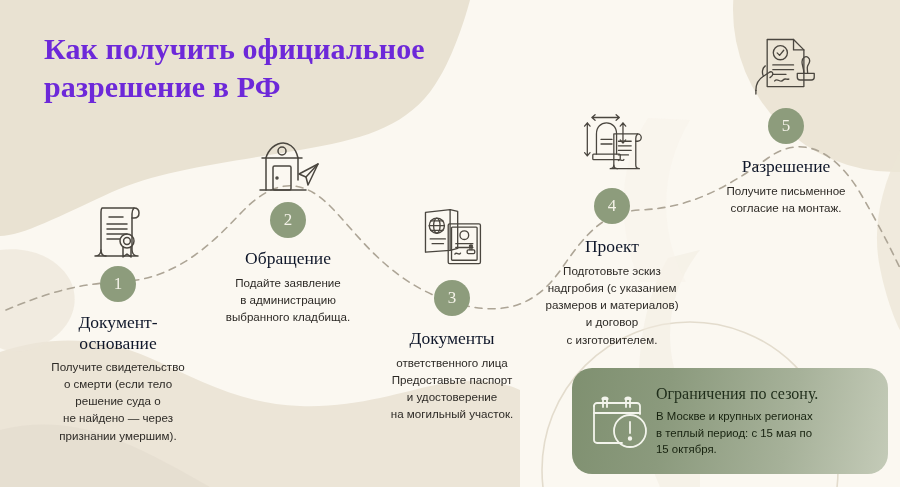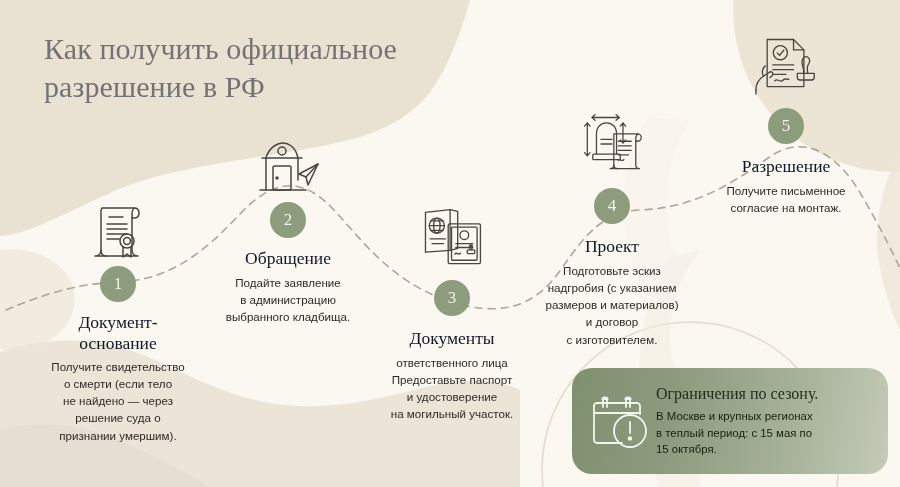--- a/index.html
+++ b/index.html
@@ -13,21 +13,21 @@
   #stage { position:absolute; inset:0; width:900px; height:487px; overflow:hidden; }
 
   
   .bg-layer { position:absolute; inset:0; width:900px; height:487px; }
 
   
   .title {
     position:absolute; left:44px; top:30px;
     font-family:"Liberation Serif", serif;
     font-size:30px; line-height:1.28;
-    color:#737373; font-weight:400;
+    color:#6d28d9; font-weight:700;
     letter-spacing:.1px;
     z-index:6;
   }
   .title span { display:block; }
 
   
   .path-svg { position:absolute; left:0; top:0; z-index:2; }
 
   
   .step { position:absolute; z-index:5; }
@@ -144,22 +144,22 @@
     <div class="circle" style="top:66px;">
       <span>1</span>
     </div>
     <div class="step-title wrap" style="top:112px;">
       <span>Документ-</span><br>
       <span>основание</span>
     </div>
     <div class="step-desc" style="top:158px;">
       <div>Получите свидетельство</div>
       <div>о смерти (если тело</div>
+      <div>решение суда о</div>
       <div>не найдено — через</div>
-      <div>решение суда о</div>
       <div>признании умершим).</div>
     </div>
   </div>
 
   <div class="step" style="left:288px; top:136px; width:0;">
     <svg class="step-icon" style="top:0;" viewBox="0 0 72 60" aria-hidden="true">
       <g fill="none" stroke="#4a463f" stroke-width="1.5" stroke-linecap="round" stroke-linejoin="round">
         <path d="M14,20 C14,20 16,10 26,6 C36,2 44,10 46,20"></path>
         <circle cx="30" cy="13" r="4"></circle>
         <path d="M14,20 L14,52 M46,20 L46,42"></path>

